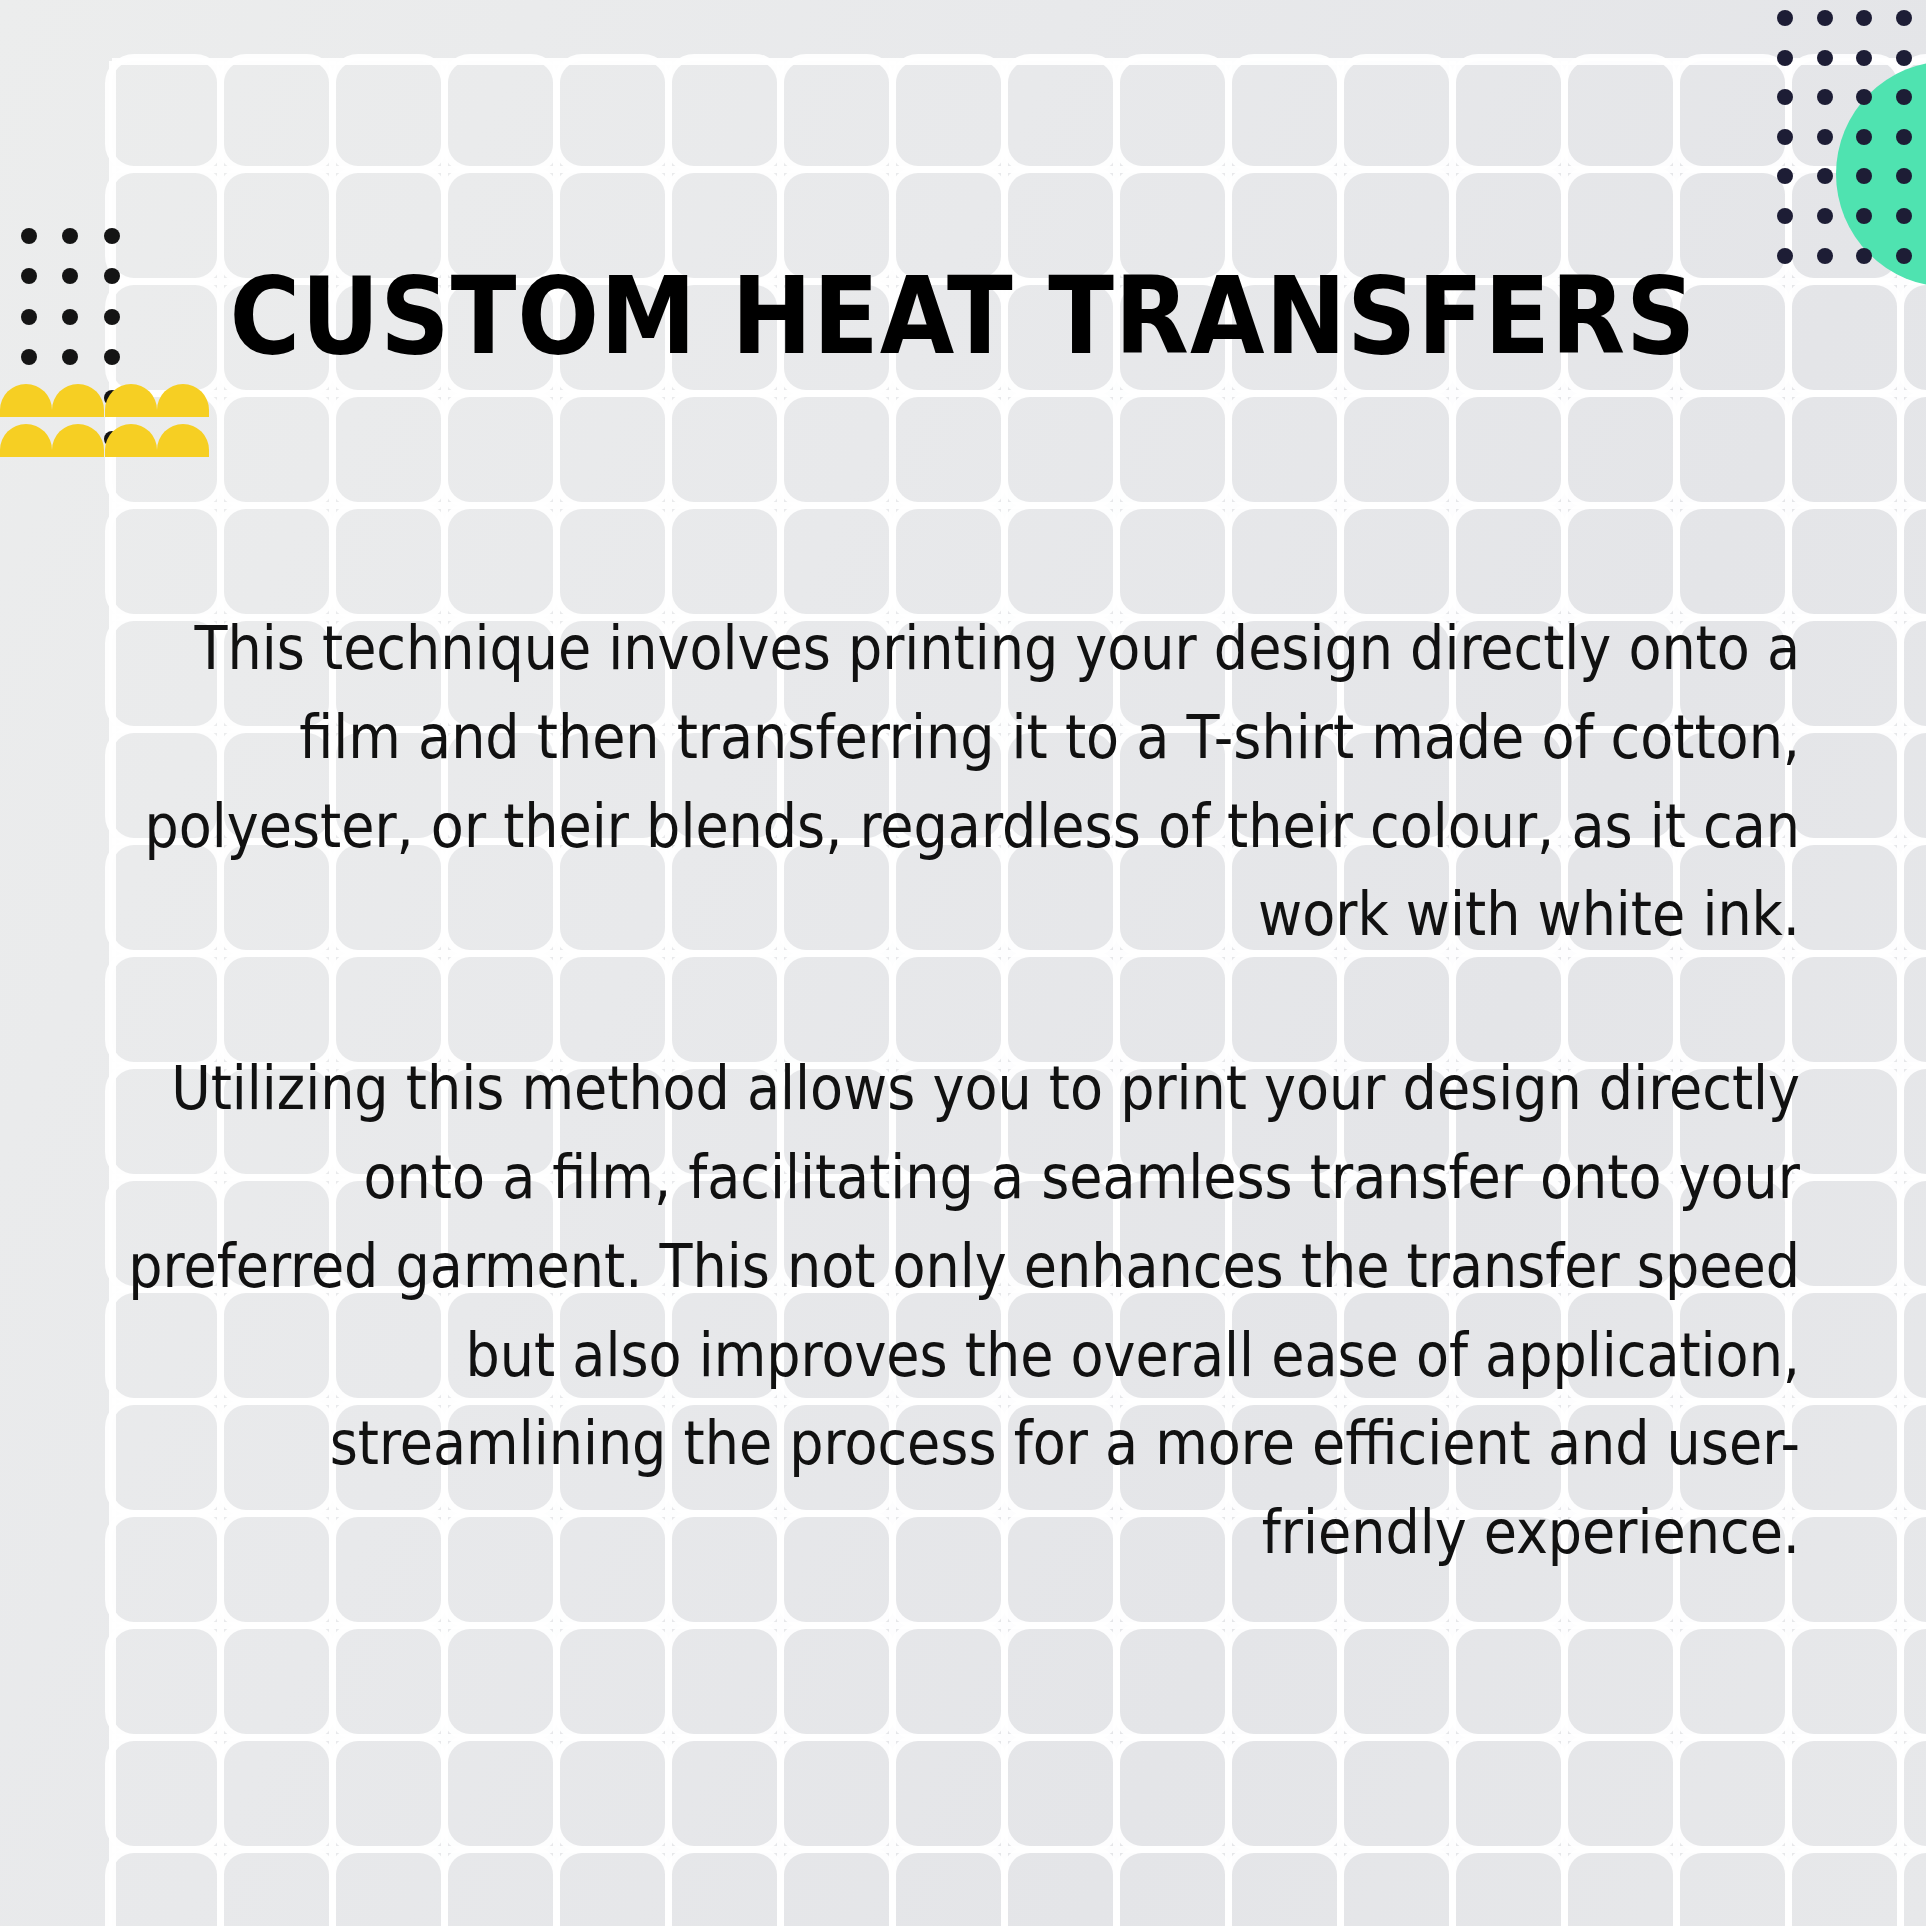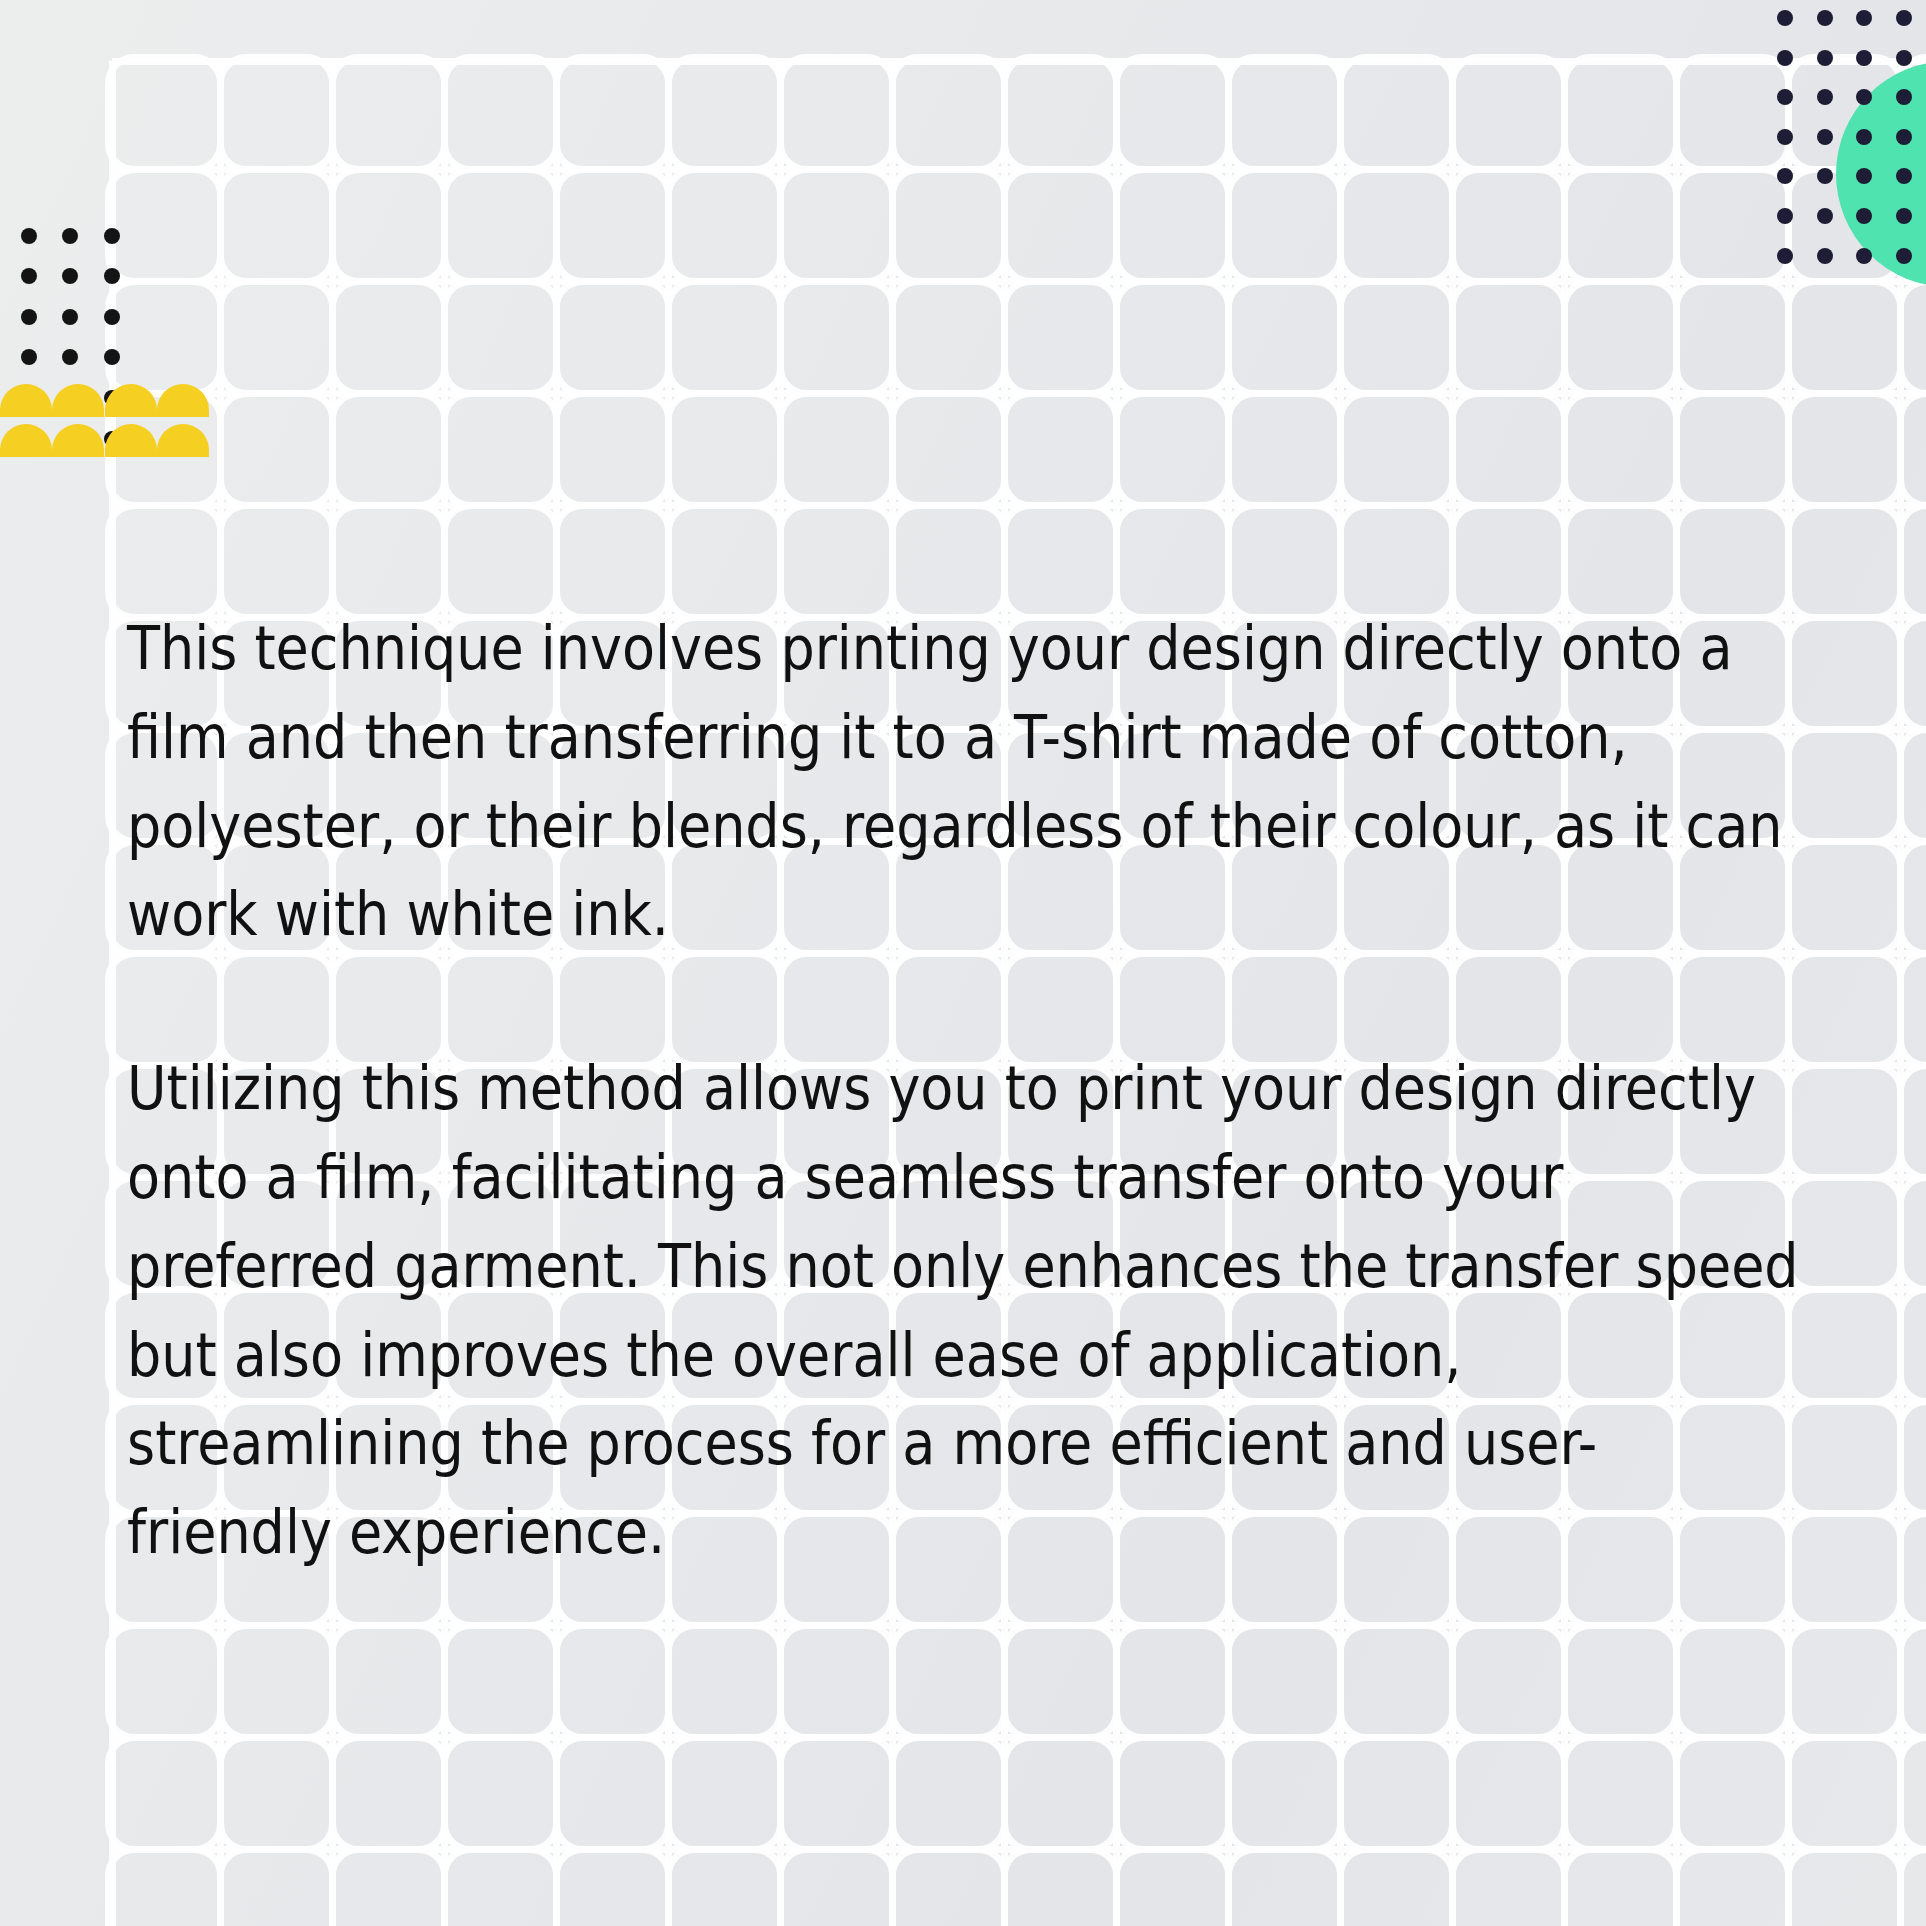--- a/index.html
+++ b/index.html
@@ -117,21 +117,21 @@
     letter-spacing: 1px;
     transform: scaleX(1.0);
   }
   .title .tline { display: block; white-space: nowrap; }
 
   .body-copy {
     position: absolute;
     left: 127px;
     top: 604px;
     width: 1673px;
-    text-align: left;
+    text-align: right;
     color: #111111;
     font-family: "Liberation Sans Narrow", "DejaVu Sans Condensed", "Liberation Sans", sans-serif;
     font-weight: 400;
     font-size: 60px;
     line-height: 1.48;
   }
   .para { margin: 0; }
   .para + .para { margin-top: 85px; }
 </style>
 </head>
@@ -1074,20 +1074,21 @@
       <span class="arch" style="left:157px; top:0px; width:52px; height:33px;"></span>
       <span class="arch" style="left:0px; top:40px; width:52px; height:33px;"></span>
       <span class="arch" style="left:52px; top:40px; width:52px; height:33px;"></span>
       <span class="arch" style="left:105px; top:40px; width:52px; height:33px;"></span>
       <span class="arch" style="left:157px; top:40px; width:52px; height:33px;"></span>
     </div>
 
   <div class="content">
 
     <h1 class="title">
+      <span class="tline">CUSTOM HEAT TRANSFERS</span>
     </h1>
 
     <div class="body-copy">
       <p class="para">This technique involves printing your design directly onto a film and then transferring it to a T-shirt made of cotton, polyester, or their blends, regardless of their colour, as it can work with white ink.</p>
       <p class="para">Utilizing this method allows you to print your design directly onto a film, facilitating a seamless transfer onto your preferred garment. This not only enhances the transfer speed but also improves the overall ease of application, streamlining the process for a more efficient and user-friendly experience.</p>
     </div>
 
   </div>
 
 </div>

